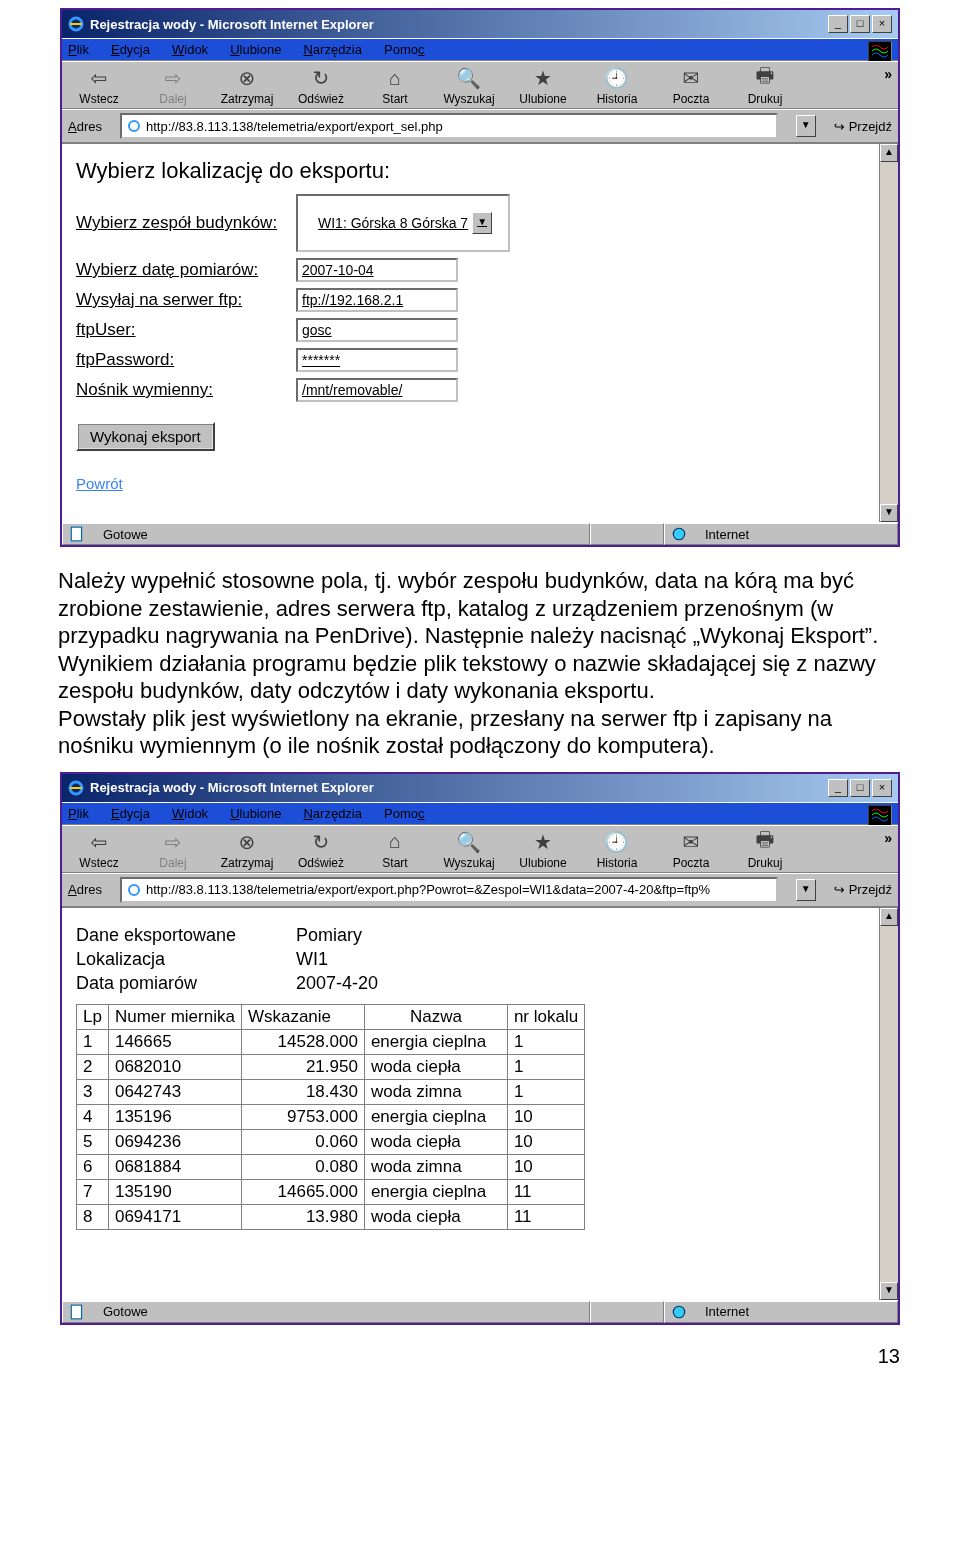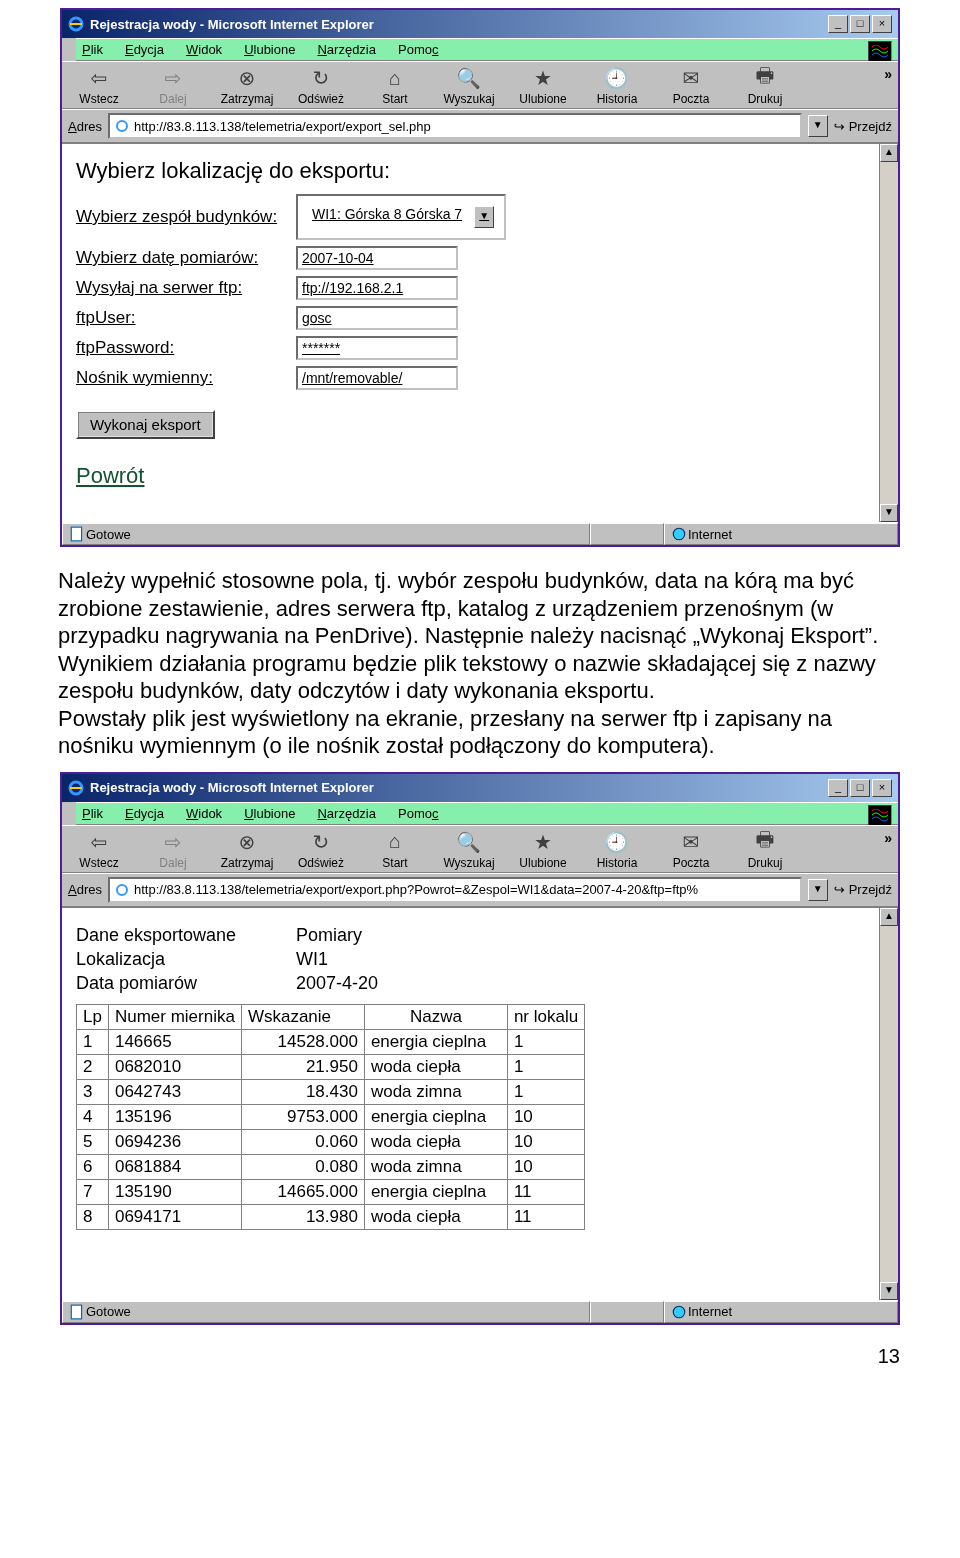--- a/index.html
+++ b/index.html
@@ -31,25 +31,24 @@
   .titlebar .ie-logo svg { display:block; }
   .titlebar .title { flex:1; font-weight:bold; font-size:13px; }
   .winbtns { display:flex; gap:2px; }
   .winbtn {
     width:18px; height:16px; background:#c0c0c0;
     border:1px solid #fff; border-right-color:#404040; border-bottom-color:#404040;
     font-size:11px; line-height:14px; text-align:center; font-family:Arial;
     color:#000;
   }
   .menubar {
-    background:#86efac;
+    background:#1d4ed8;
     border-top:1px solid #fff; border-bottom:1px solid #808080;
     display:flex; padding:3px 6px; gap:22px; font-size:13px;
     position:relative;
-    margin-left:14px;
   }
   .menubar .menuitem { cursor:default; }
   .menubar .menuitem u { text-decoration:underline; }
   .ie-flag {
     position:absolute; right:6px; top:2px; width:22px; height:20px;
     border:1px solid #808080; border-top-color:#404040; border-left-color:#404040;
     background:#000; display:flex; align-items:center; justify-content:center;
   }
   .toolbar {
     background:#c0c0c0;
@@ -59,21 +58,21 @@
     position:relative;
   }
   .toolbtn { text-align:center; width:62px; font-size:12px; color:#000; }
   .toolbtn .ico { height:24px; display:flex; align-items:center; justify-content:center; margin-bottom:2px; font-size:20px; color:#404040;}
   .toolbtn.disabled .ico, .toolbtn.disabled { color:#808080; }
   .toolbtn .lbl { white-space:nowrap; }
   .toolbar .chev { position:absolute; right:6px; top:4px; font-size:14px; font-weight:bold; color:#000;}
   .addressbar {
     background:#c0c0c0;
     border-top:1px solid #fff; border-bottom:1px solid #808080;
-    display:flex; align-items:center; padding:3px 6px; gap:6px; font-size:13px;
+    display:flex; align-items:center; padding:3px 6px; gap:18px; font-size:13px;
   }
   .addressbar .lbl u { text-decoration:underline; }
   .addr-field {
     flex:1; display:flex; align-items:center;
     background:#fff; border:2px inset #c0c0c0; padding:1px 4px; height:20px;
     font-size:13px; gap:4px;
   }
   .addr-drop {
     width:18px; height:20px; background:#c0c0c0;
     border:1px solid #fff; border-right-color:#404040; border-bottom-color:#404040;
@@ -100,44 +99,44 @@
   .vscroll .arrow.down { bottom:0; }
   .formrow { display:flex; align-items:center; margin:6px 0; font-size:17px;text-decoration:underline; }
   .formrow .flabel { width:220px; }
   .tin {
     font-family: Tahoma, Arial; font-size:14px;
     background:#fff; border:2px inset #c0c0c0; padding:1px 4px; height:18px;
     width:150px;
   }
   .sel {
     font-family: Tahoma, Arial; font-size:14px;
-    background:#fff; border:2px inset #c0c0c0; padding:10px; height:22px;
-    display:flex; gap:8px;
+    background:#fff; border:2px inset #c0c0c0; padding:16px; height:22px;
+    display:flex; align-items:center;
   }
   .sel .seltxt { padding:0 4px; }
   .sel .seldrop {
     width:18px; height:20px; background:#c0c0c0;
     border:1px solid #fff; border-right-color:#404040; border-bottom-color:#404040;
     text-align:center; line-height:18px; font-size:10px;
   }
   .h1 { font-size:22px; margin:4px 0 10px 0; }
   .btn3d {
     display:inline-block; background:#c0c0c0;
     border:2px solid #fff; border-right-color:#404040; border-bottom-color:#404040;
     padding:4px 12px; font-size:15px; font-family:Tahoma,Arial;
     box-shadow: 1px 1px 0 #808080 inset, -1px -1px 0 #dfdfdf inset;
   }
-  .link { color:#14532d; text-decoration:underline; font-size:22px; }
+  .link { color:#3b82f6; text-decoration:underline; font-size:15px; }
   .statusbar {
     background:#c0c0c0; border-top:1px solid #fff;
     display:flex; font-size:13px; height:22px;
   }
   .statuscell {
     border:1px solid #808080; border-top-color:#fff; border-left-color:#fff;
-    padding:2px 6px; display:flex; align-items:center; gap:1px;
+    padding:2px 6px; display:flex; align-items:center; gap:18px;
   }
   .para {
     margin: 18px 58px 12px 58px;
     font-size:22px; line-height:1.25;
     font-style: italic;
   }
   .para .normal { font-style:normal; }
   
   .etable { border-collapse: collapse; font-size:17px; margin-top:10px; }
   .etable th, .etable td { border:1px solid #808080; padding:2px 6px; text-align:left; }

